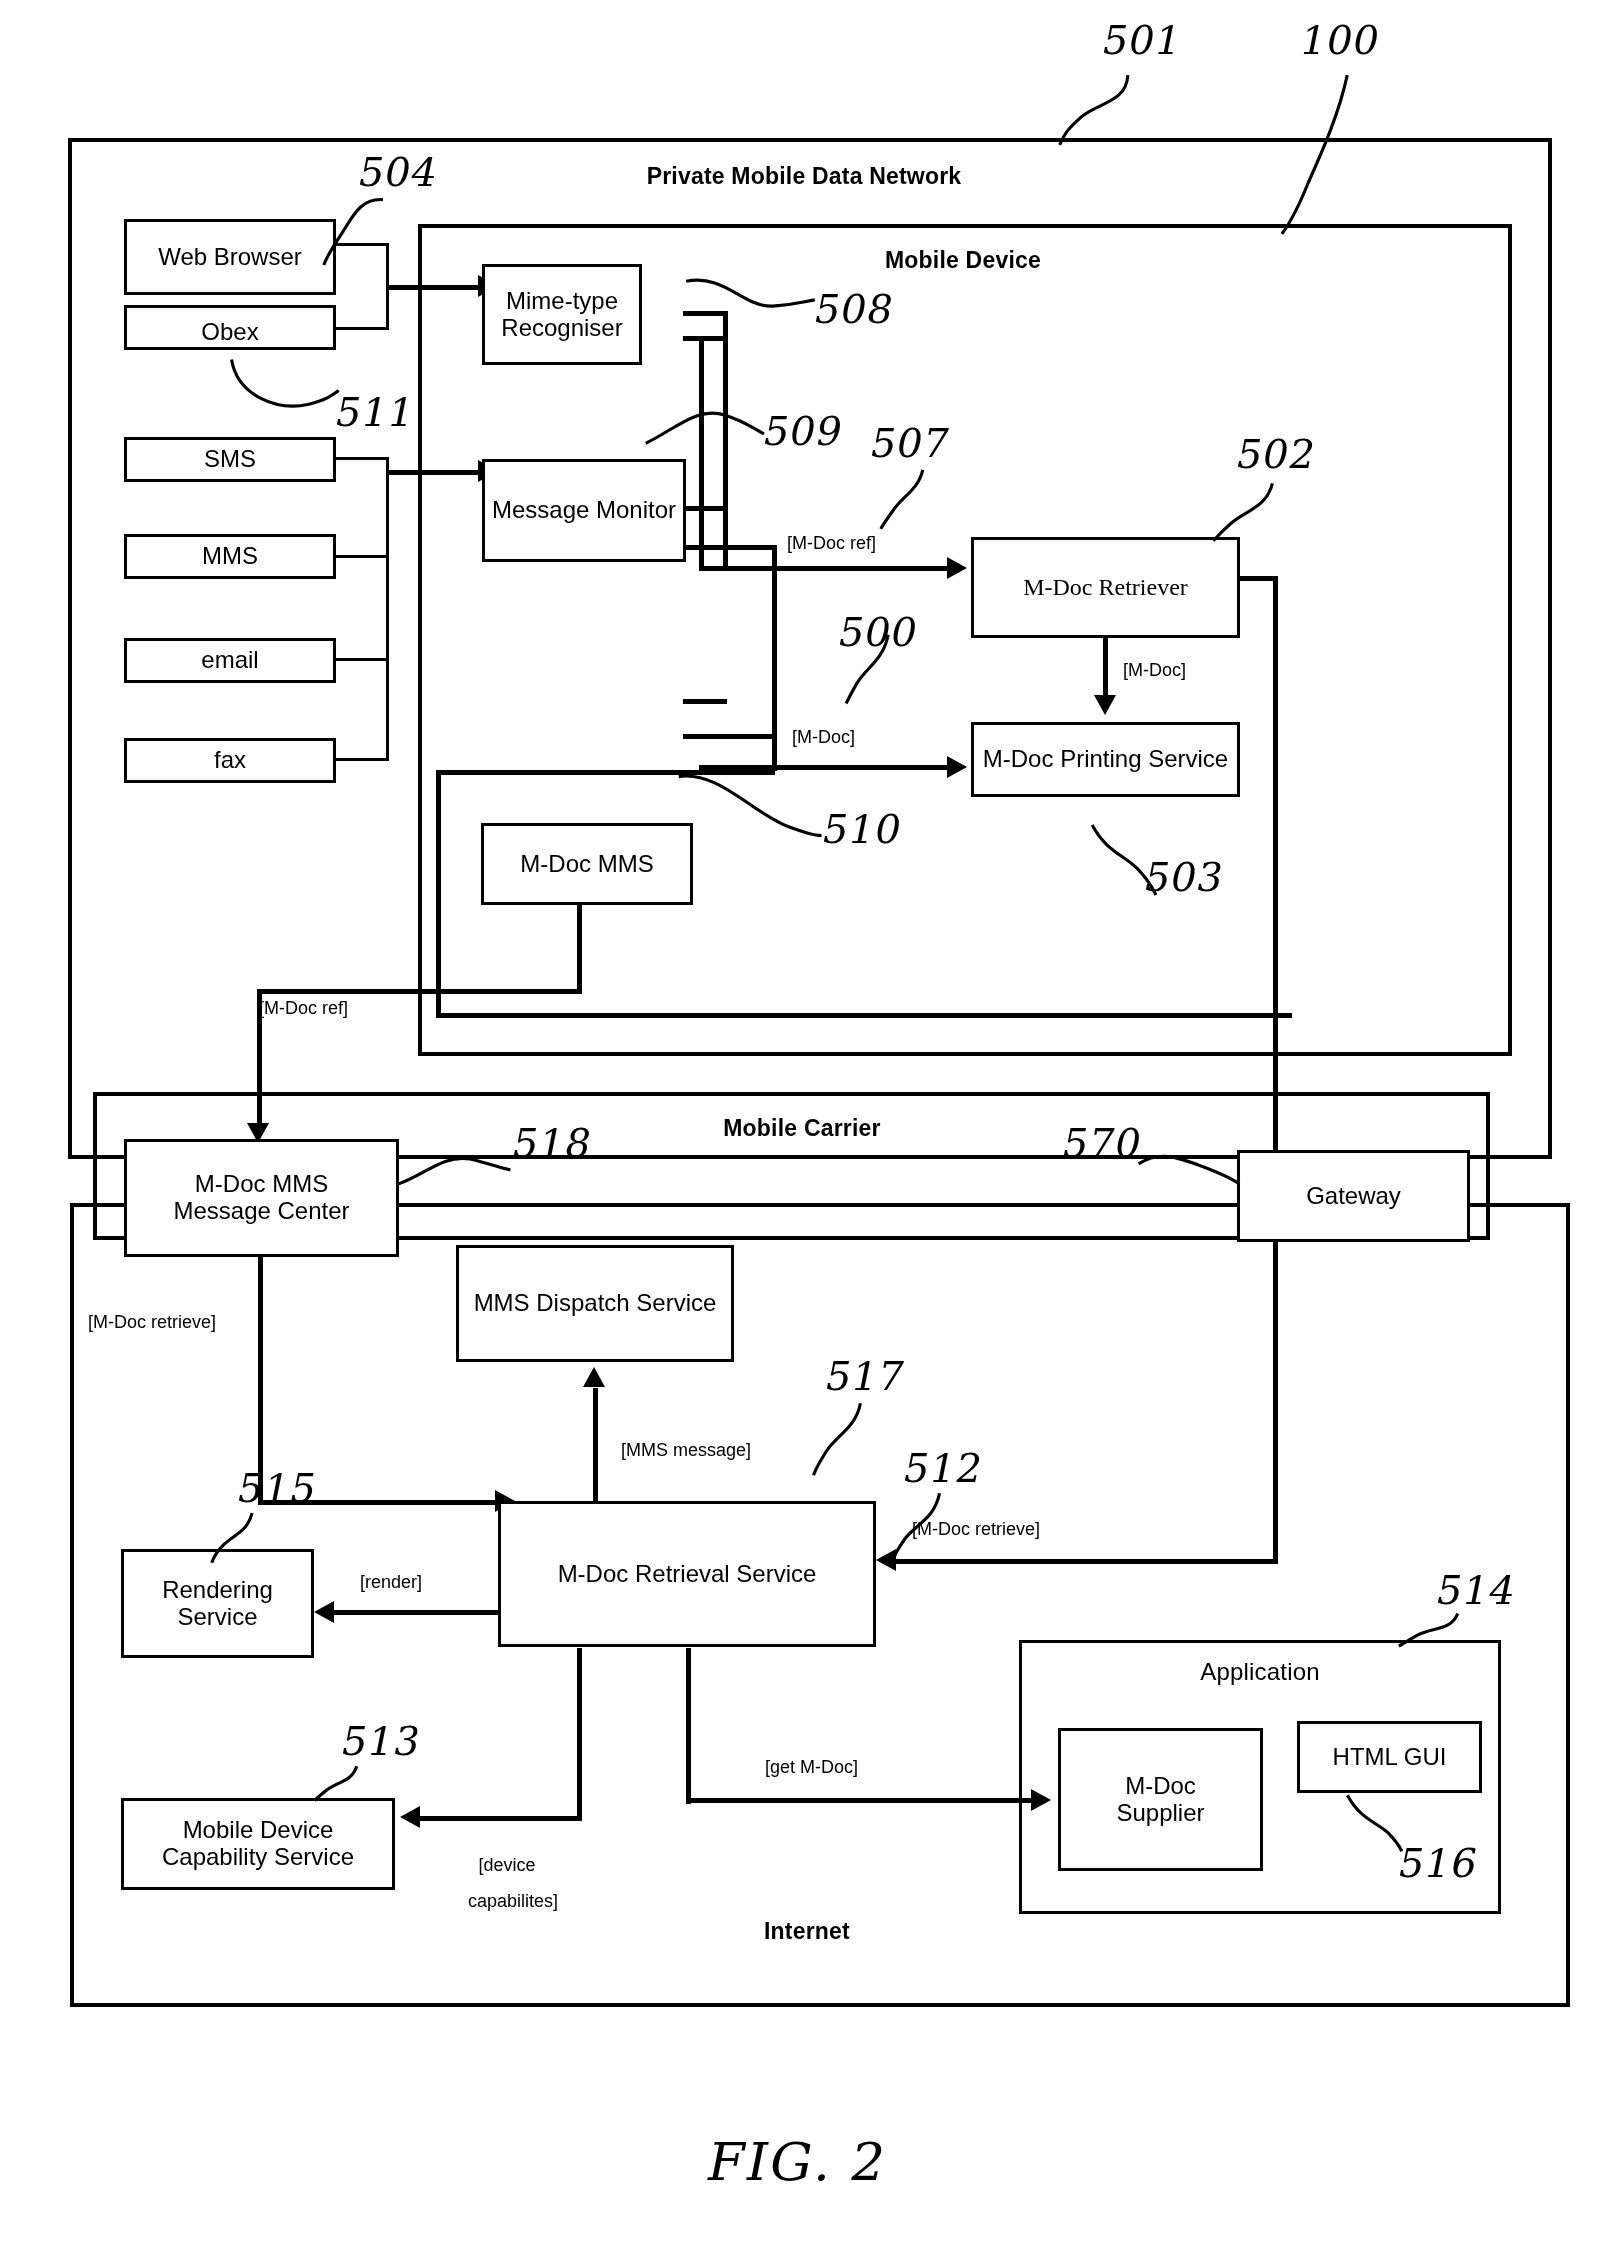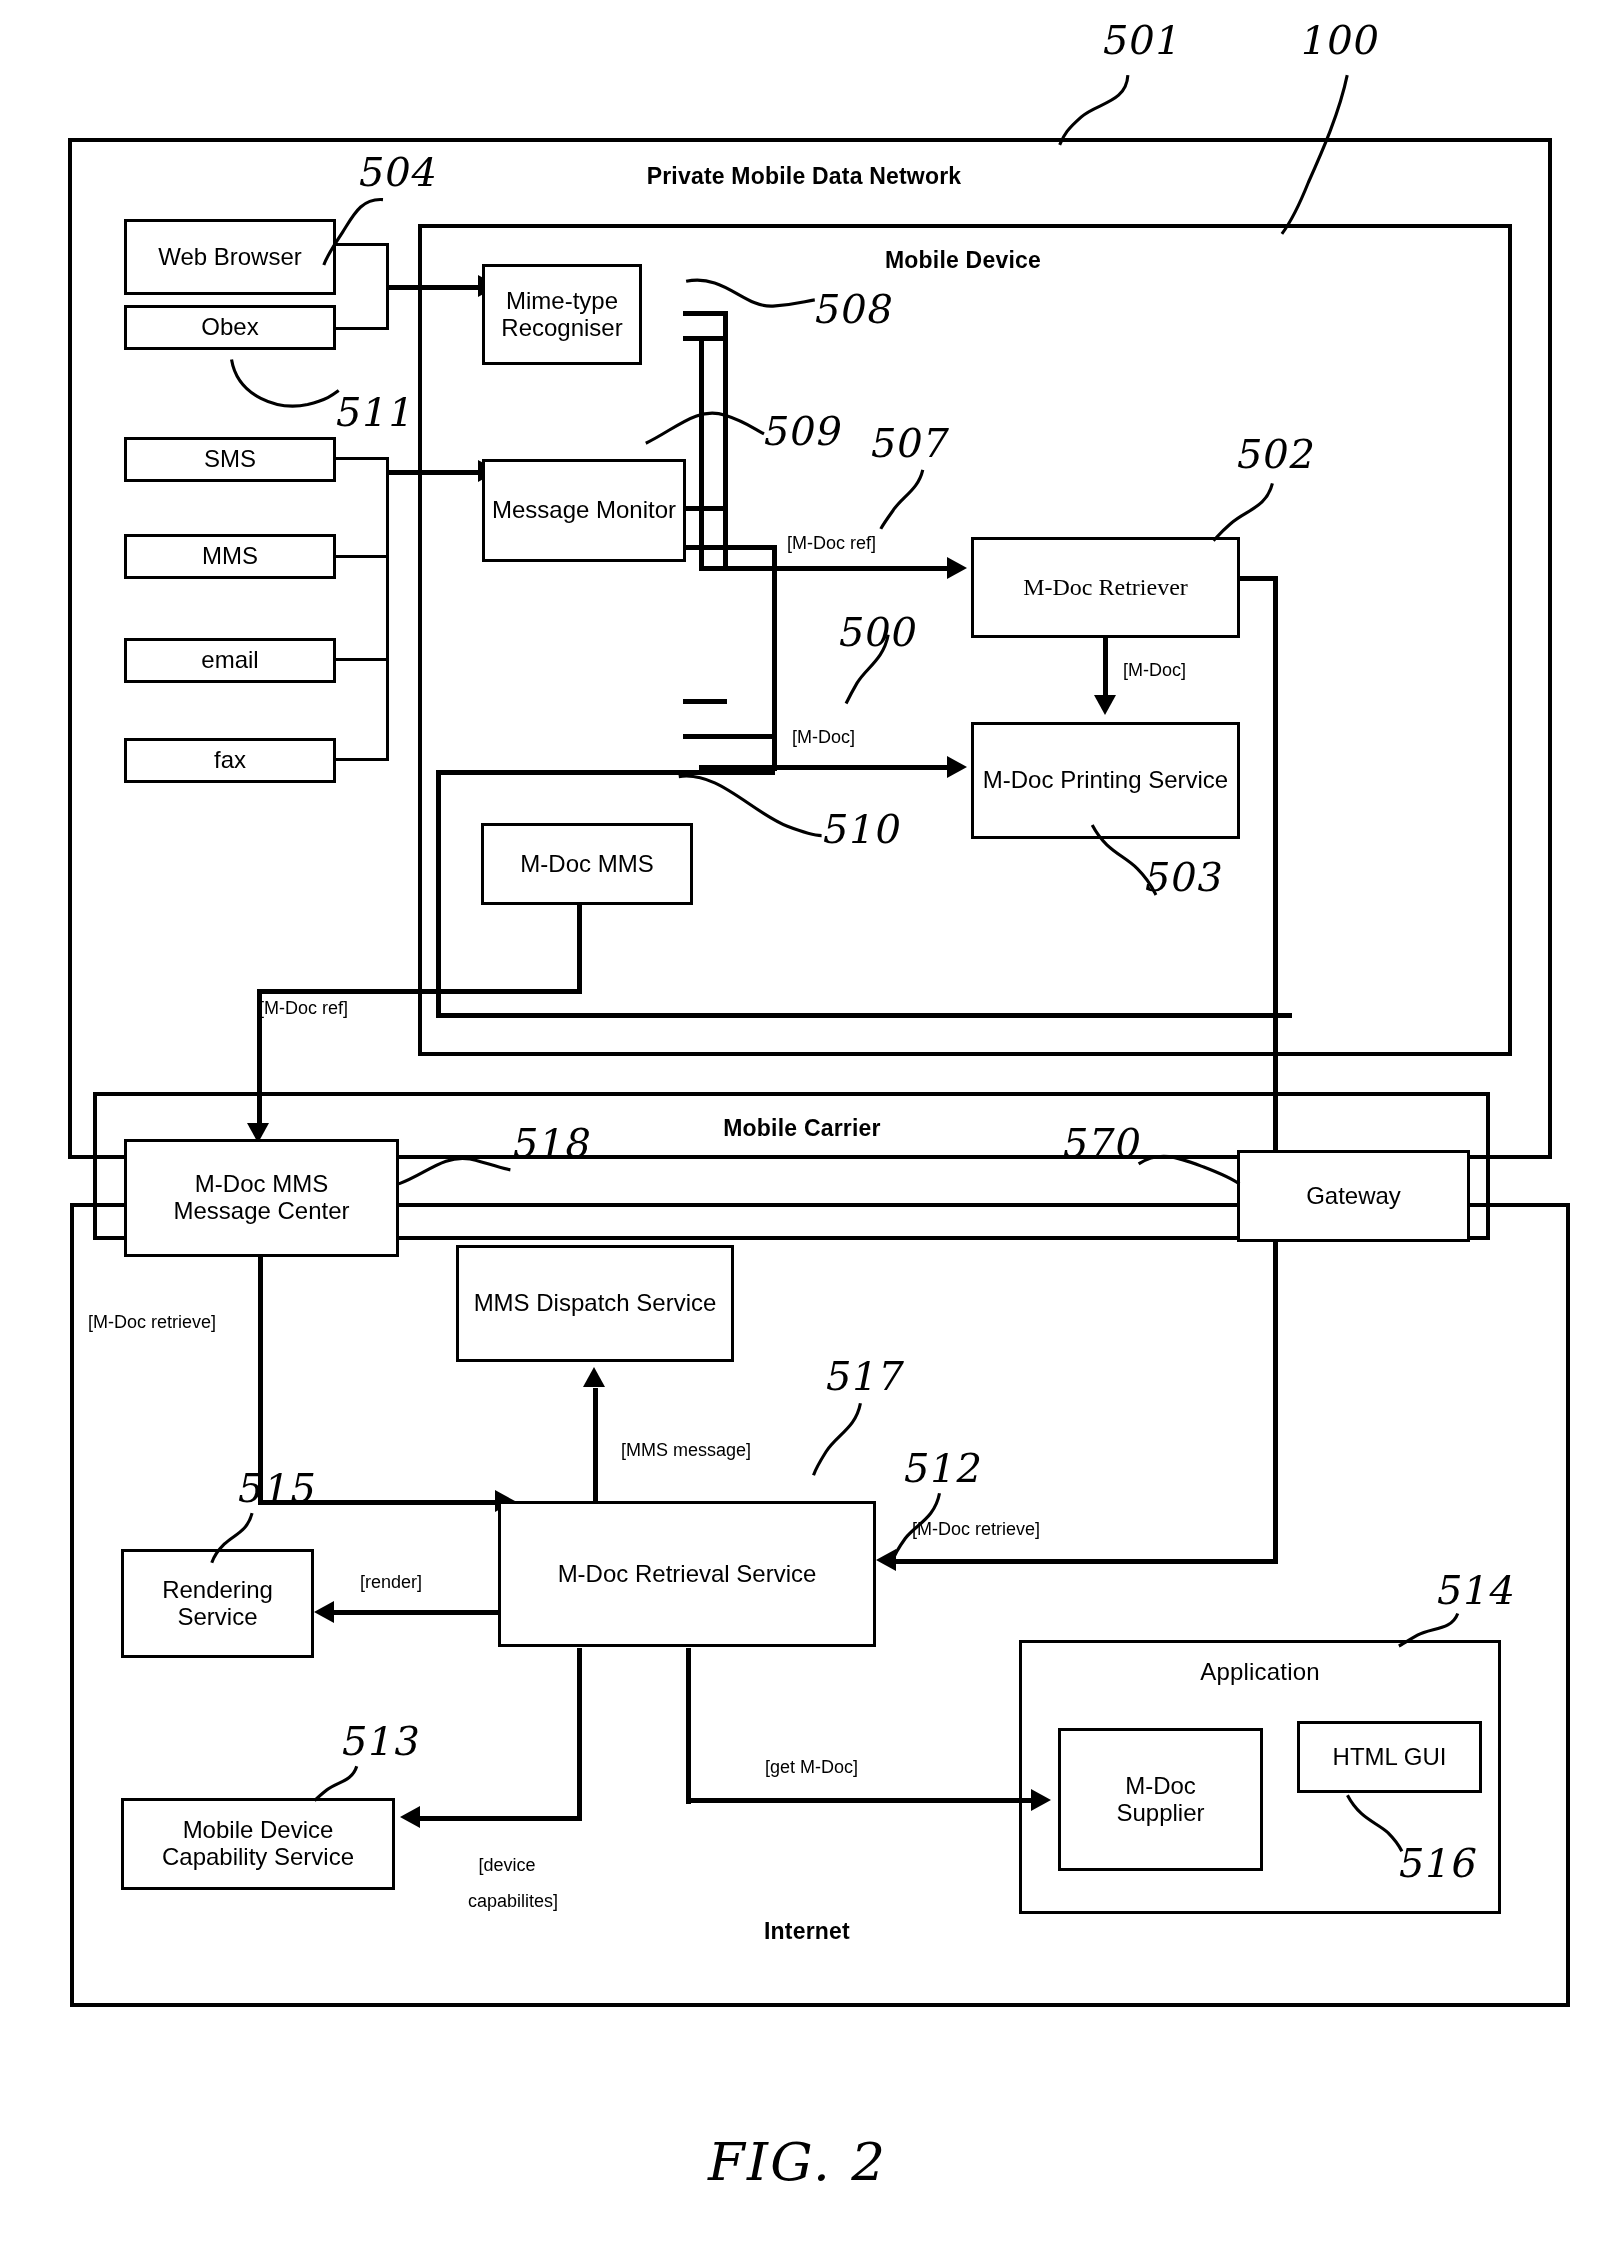--- a/index.html
+++ b/index.html
@@ -58,21 +58,21 @@
 
   <div class="frame" style="left:93px;top:1092px;width:1397px;height:148px;"></div>
   <div class="frame-title" style="left:802px;top:1115px;">Mobile Carrier</div>
 
   <div class="frame" style="left:70px;top:1203px;width:1500px;height:804px;"></div>
   <div class="frame-title" style="left:807px;top:1918px;">Internet</div>
 
   <div class="box" style="left:124px;top:219px;width:212px;height:76px;">
     <span>Web Browser</span>
   </div>
-  <div class="box" style="left:124px;top:305px;width:212px;height:45px;">
+  <div class="box" style="left:124px;top:305px;width:212px;height:45px;align-items:flex-end;">
     <span>Obex</span>
   </div>
   <div class="box" style="left:124px;top:437px;width:212px;height:45px;">
     <span>SMS</span>
   </div>
   <div class="box" style="left:124px;top:534px;width:212px;height:45px;">
     <span>MMS</span>
   </div>
   <div class="box" style="left:124px;top:638px;width:212px;height:45px;">
     <span>email</span>
@@ -101,21 +101,21 @@
   <div class="box" style="left:482px;top:459px;width:204px;height:103px;">
     <span>Message Monitor</span>
   </div>
   <div class="box" style="left:481px;top:823px;width:212px;height:82px;">
     <span>M-Doc MMS</span>
   </div>
 
   <div class="box" style="left:971px;top:537px;width:269px;height:101px;font-family:Liberation Serif, serif;">
     <span>M-Doc Retriever</span>
   </div>
-  <div class="box" style="left:971px;top:722px;width:269px;height:117px;">
+  <div class="box" style="left:971px;top:722px;width:269px;height:75px;">
     <span>M-Doc Printing Service</span>
   </div>
 
   <div class="ln h" style="left:683px;top:311px;width:45px;"></div>
   <div class="ln v" style="left:723px;top:311px;height:257px;"></div>
   <div class="ln h" style="left:683px;top:336px;width:45px;"></div>
   <div class="ln v" style="left:699px;top:336px;height:230px;"></div>
   <div class="ln h" style="left:683px;top:506px;width:44px;"></div>
   <div class="ln h" style="left:683px;top:545px;width:93px;"></div>
   <div class="ln v" style="left:772px;top:545px;height:226px;"></div>

